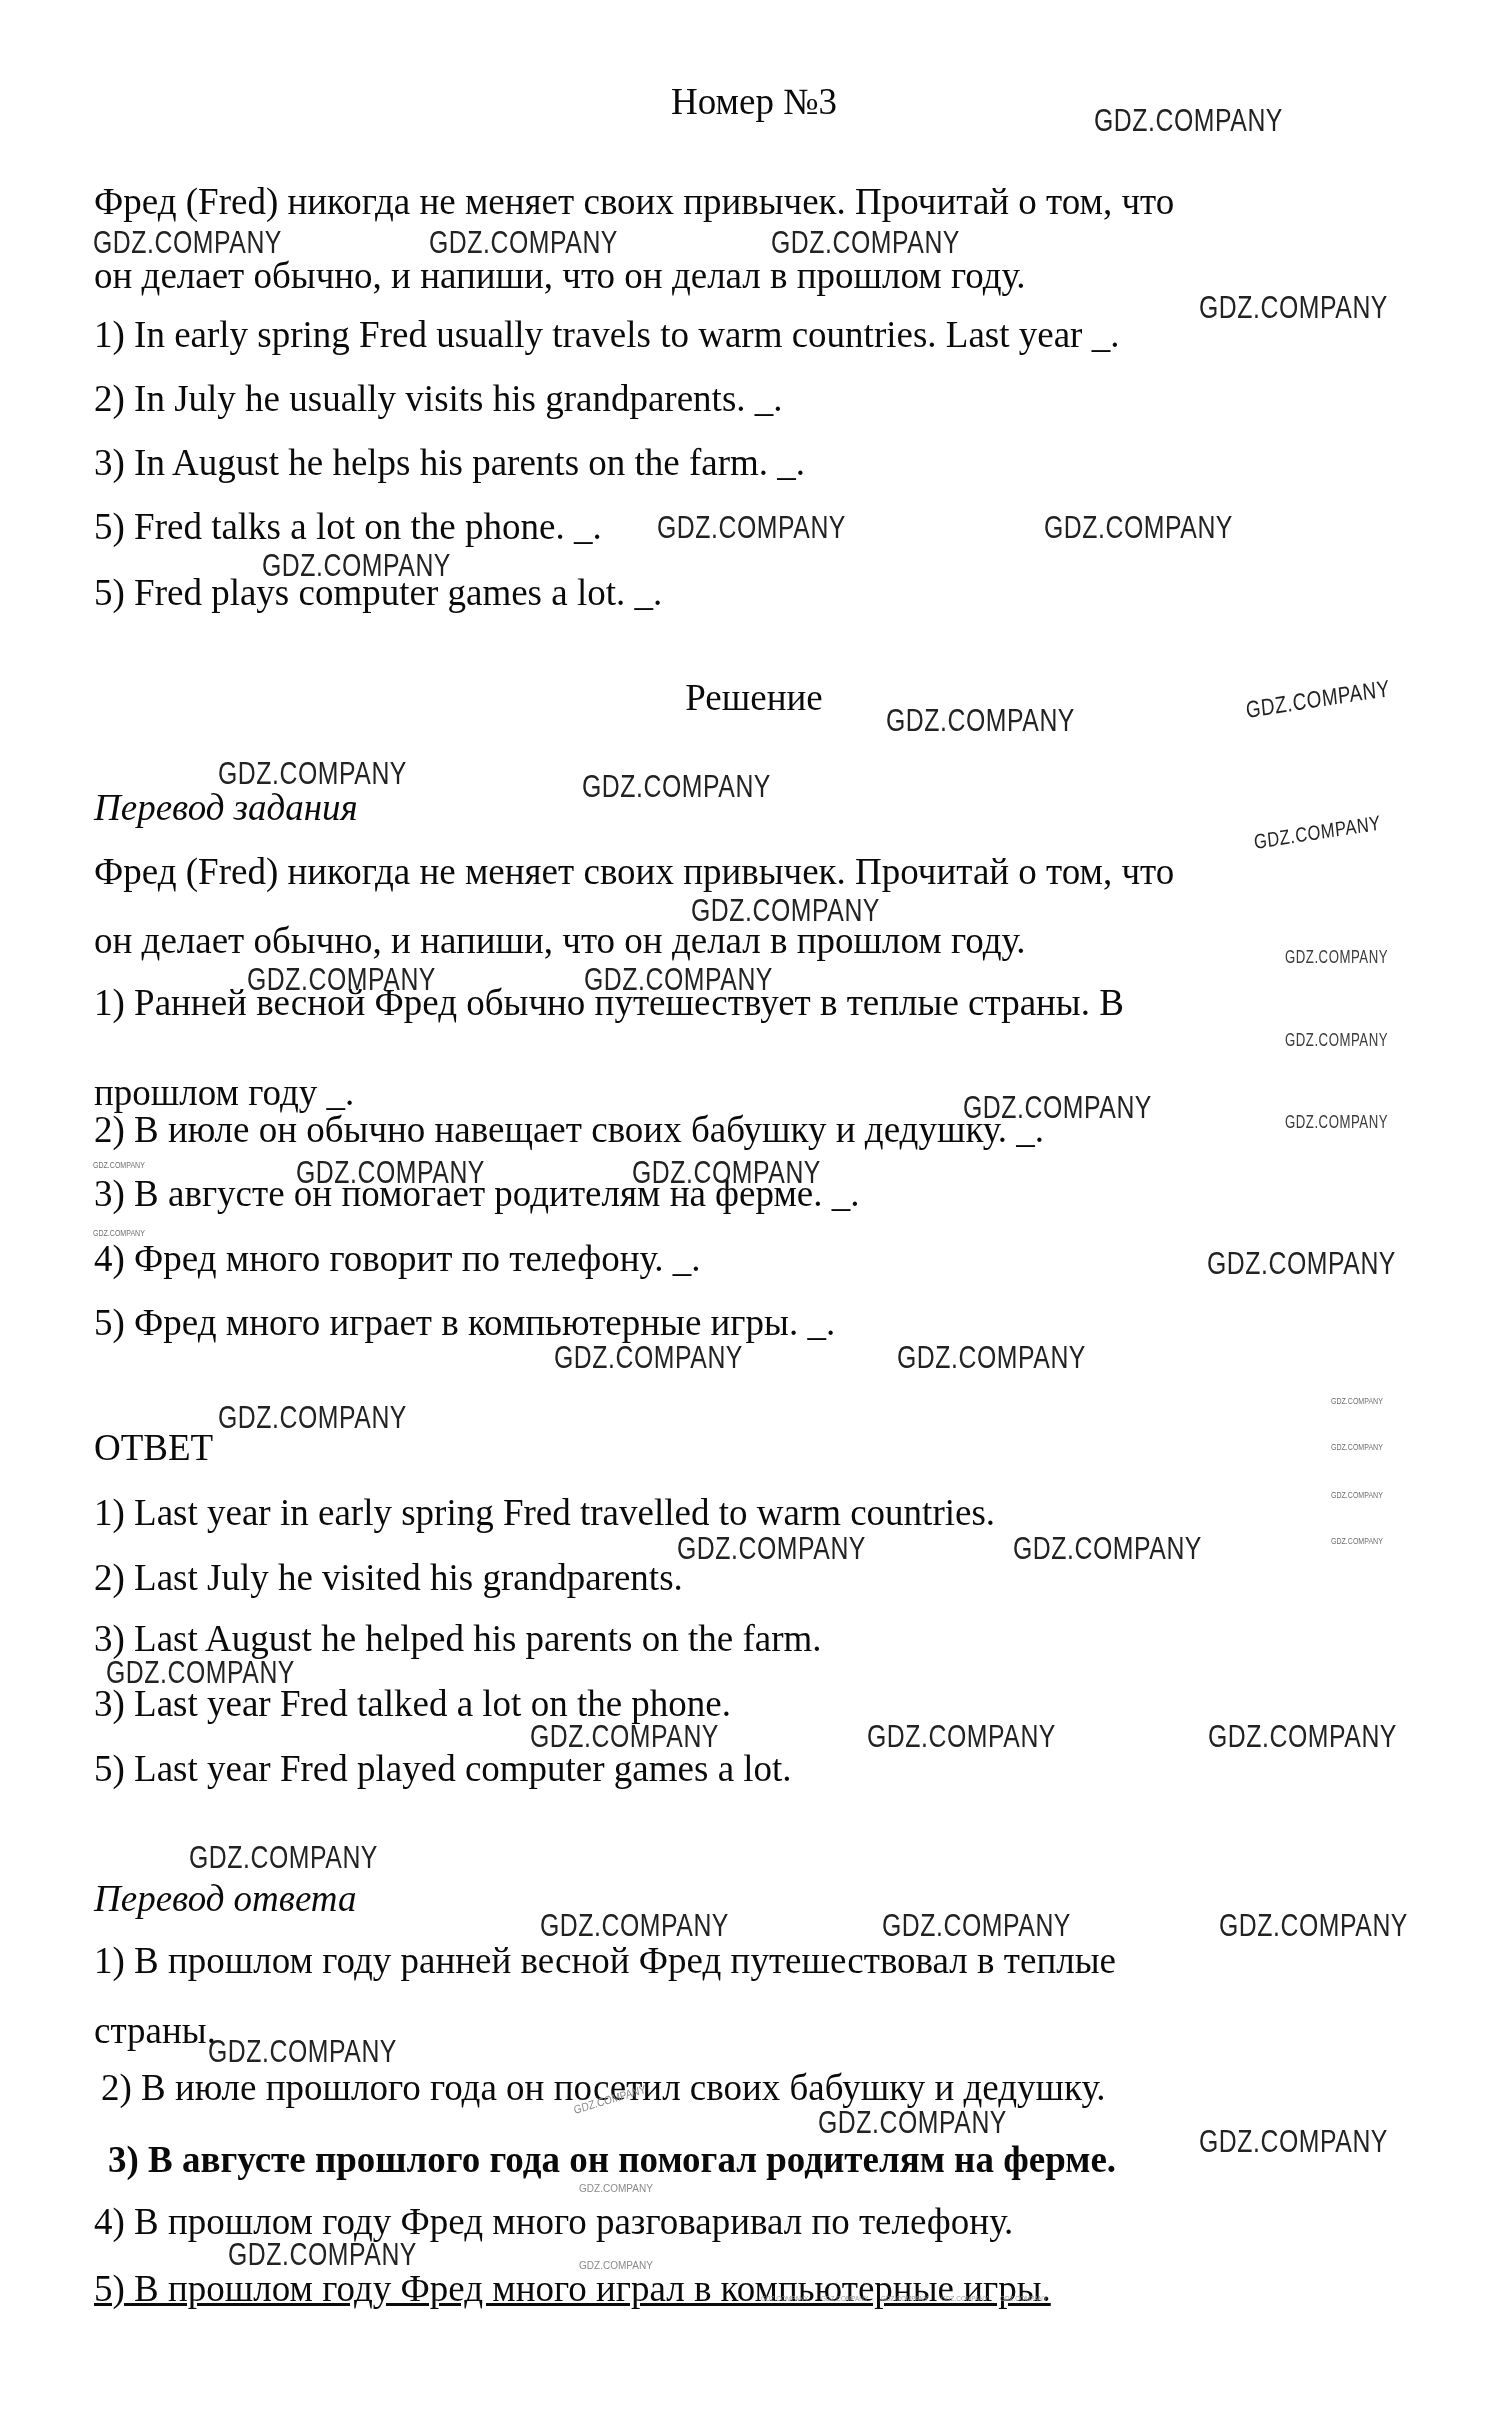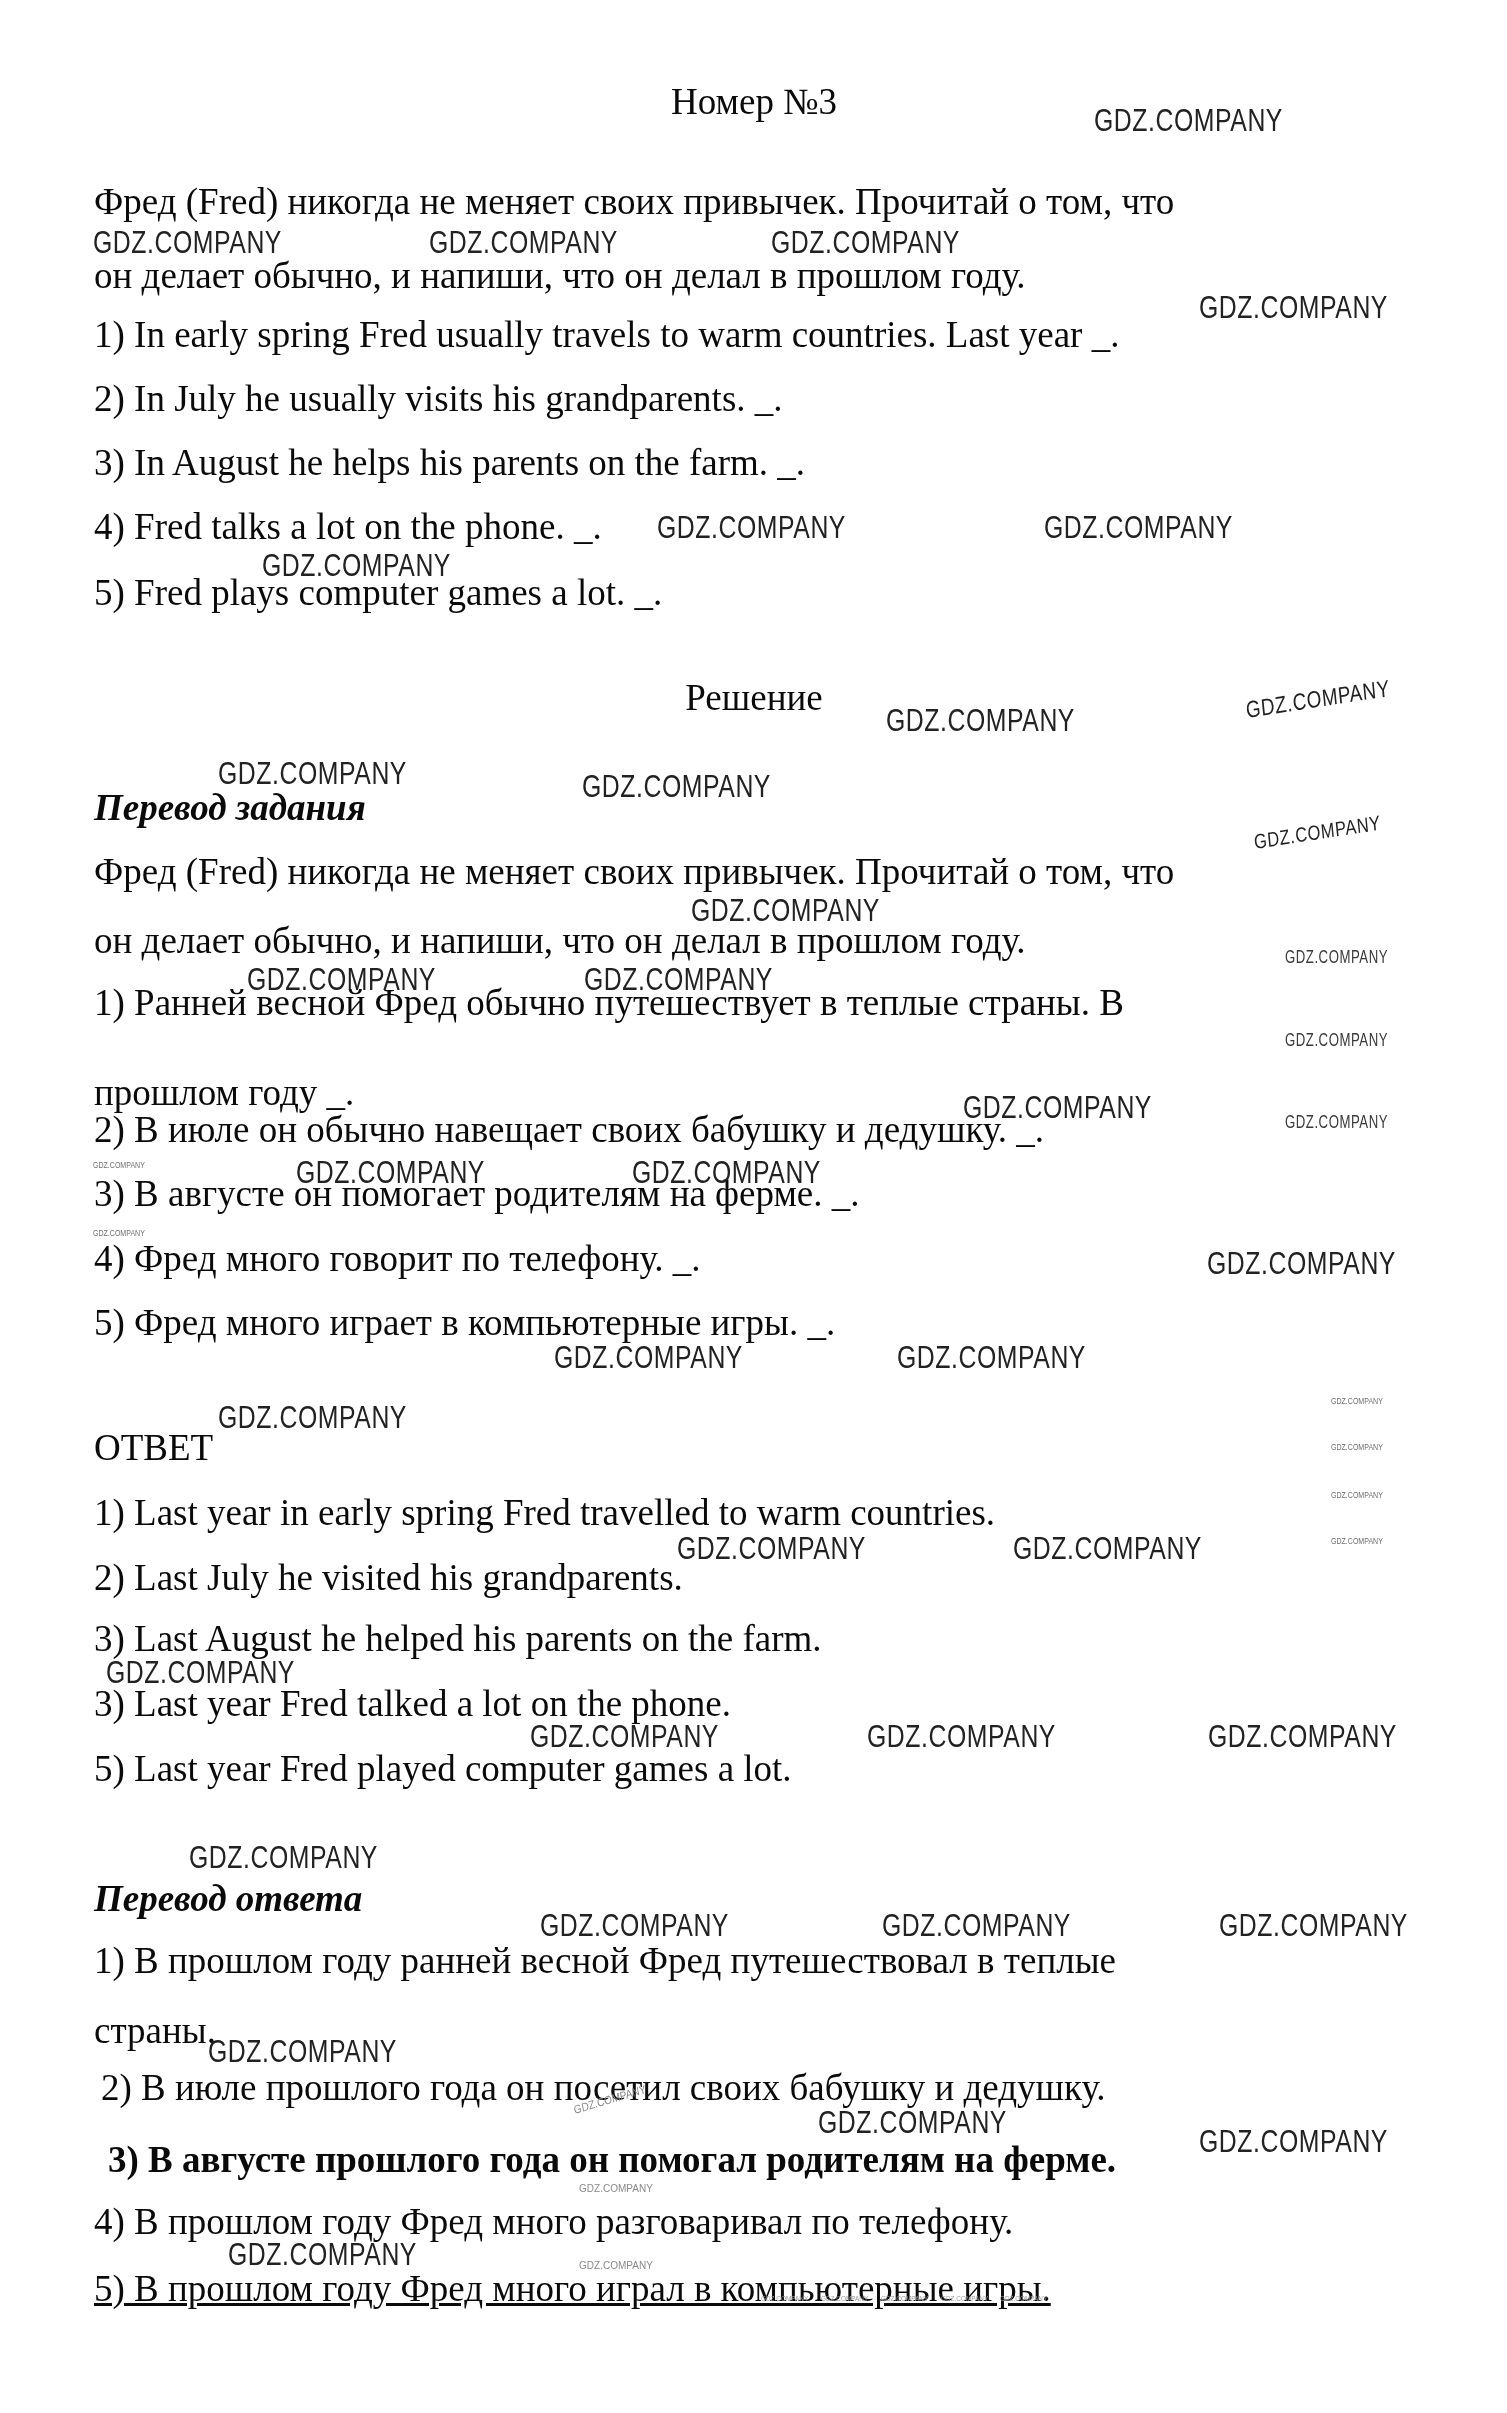--- a/index.html
+++ b/index.html
@@ -18,21 +18,21 @@
     line-height:1.1;
     white-space:nowrap;
     color:#0a0a0a;
   }
   .center{
     left:0;
     width:1508px;
     text-align:center;
   }
   .bold{font-weight:normal;}
-  .bolditalic{font-weight:bold;font-style:italic;text-align:right;}
+  .bolditalic{font-weight:normal;font-style:italic;text-align:right;}
   
   .wm{
     position:absolute;
     font-family:"Liberation Sans", sans-serif;
     font-size:31px;
     color:#222;
     letter-spacing:0.7px;
     white-space:nowrap;
     transform:scaleX(.8);
     transform-origin:0 50%;
@@ -81,21 +81,21 @@
 <div id="page">
 
   <div class="line center" style="top:82px;">Номер №3</div>
 
   <div class="line" style="left:94px;top:182px;">Фред (Fred) никогда не меняет своих привычек. Прочитай о том, что</div>
   <div class="line" style="left:94px;top:256px;">он делает обычно, и напиши, что он делал в прошлом году.</div>
 
   <div class="line" style="left:94px;top:315px;">1) In early spring Fred usually travels to warm countries. Last year _.</div>
   <div class="line" style="left:94px;top:379px;">2) In July he usually visits his grandparents. _.</div>
   <div class="line" style="left:94px;top:443px;">3) In August he helps his parents on the farm. _.</div>
-  <div class="line" style="left:94px;top:507px;">4) Fred talks a lot on the phone. _.</div>
+  <div class="line" style="left:94px;top:507px;">5) Fred talks a lot on the phone. _.</div>
   <div class="line" style="left:94px;top:573px;">5) Fred plays computer games a lot. _.</div>
 
   <div class="line center" style="top:678px;">Решение</div>
 
   <div class="line bolditalic" style="left:94px;top:788px;">Перевод задания</div>
 
   <div class="line" style="left:94px;top:852px;">Фред (Fred) никогда не меняет своих привычек. Прочитай о том, что</div>
   <div class="line" style="left:94px;top:921px;">он делает обычно, и напиши, что он делал в прошлом году.</div>
 
   <div class="line" style="left:94px;top:983px;">1) Ранней весной Фред обычно путешествует в теплые страны. В</div>

